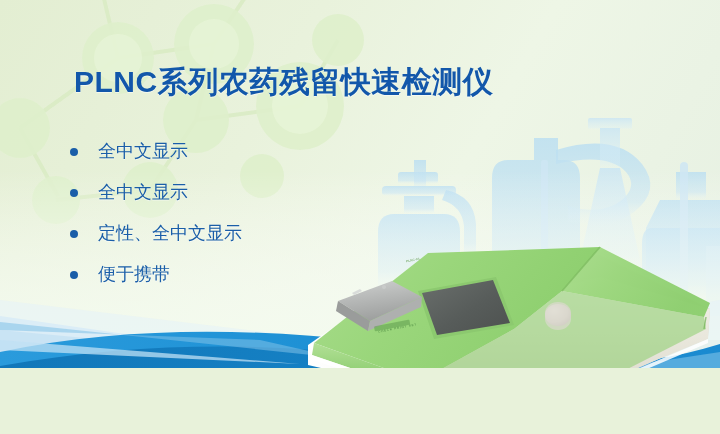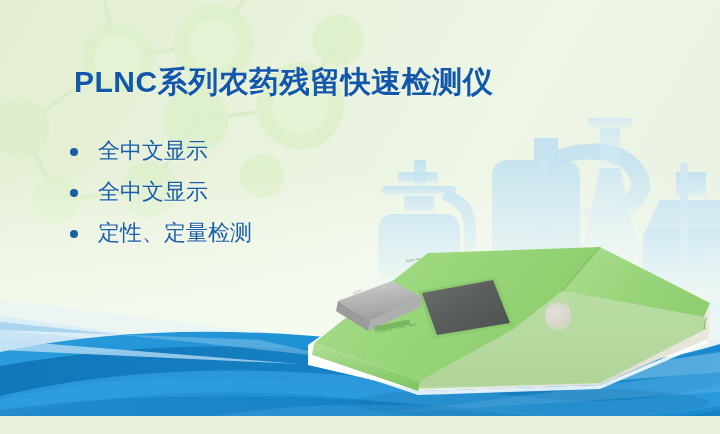--- a/index.html
+++ b/index.html
@@ -4,21 +4,21 @@
 <style>
   * { margin:0; padding:0; box-sizing:border-box; }
   html,body { width:720px; height:434px; }
   body {
     font-family:"Liberation Sans","DejaVu Sans",sans-serif;
     background:#e8f2da;
     overflow:hidden;
   }
   #banner {
     position:relative;
-    width:720px; height:416px;
+    width:720px; height:368px;
     overflow:hidden;
     background:linear-gradient(120deg,#e3eed2 0%,#e9f2dc 35%,#eef6e6 60%,#e6f0e2 100%);
   }
   .layer { position:absolute; inset:0; }
   .layer svg { display:block; width:720px; height:434px; }
 
   
   #copy {
     position:absolute; left:0; top:0;
     width:420px; height:330px;
@@ -33,21 +33,21 @@
     text-shadow:0 1px 0 rgba(255,255,255,.55);
   }
   #bullets {
     position:absolute; left:62px; top:136px;
     list-style:none;
   }
   #bullets li {
     position:relative;
     padding-left:36px;
     margin-bottom:11px;
-    font-size:22px;
+    font-size:18px;
     line-height:30px;
     color:#1a5ea8;
     white-space:nowrap;
     text-shadow:0 1px 0 rgba(255,255,255,.5);
     font-family:Liberation Serif, serif;
   }
   #bullets li::before {
     content:"";
     position:absolute; left:8px; top:12px;
     width:8px; height:8px; border-radius:50%;
@@ -173,21 +173,22 @@
       </defs>
       <rect x="0" y="170" width="720" height="170" fill="url(#haze)"></rect>
     </svg>
   </div>
 
   <div id="copy">
     <div id="title">PLNC系列农药残留快速检测仪</div>
     <ul id="bullets">
       <li>全中文显示</li>
       <li>全中文显示</li>
-      <li>定性、定量检测</li>
+      <li>定性、全中文显示</li>
+      <li>便于携带</li>
     </ul>
   </div>
 
   <div class="layer" style="z-index:20;">
     <svg viewBox="0 0 720 434">
       <defs>
         <linearGradient id="w1" x1="0" y1="0" x2="1" y2="0">
           <stop offset="0%" stop-color="#2a9bdc"></stop>
           <stop offset="55%" stop-color="#1b8ed3"></stop>
           <stop offset="100%" stop-color="#1a8ad0"></stop>

